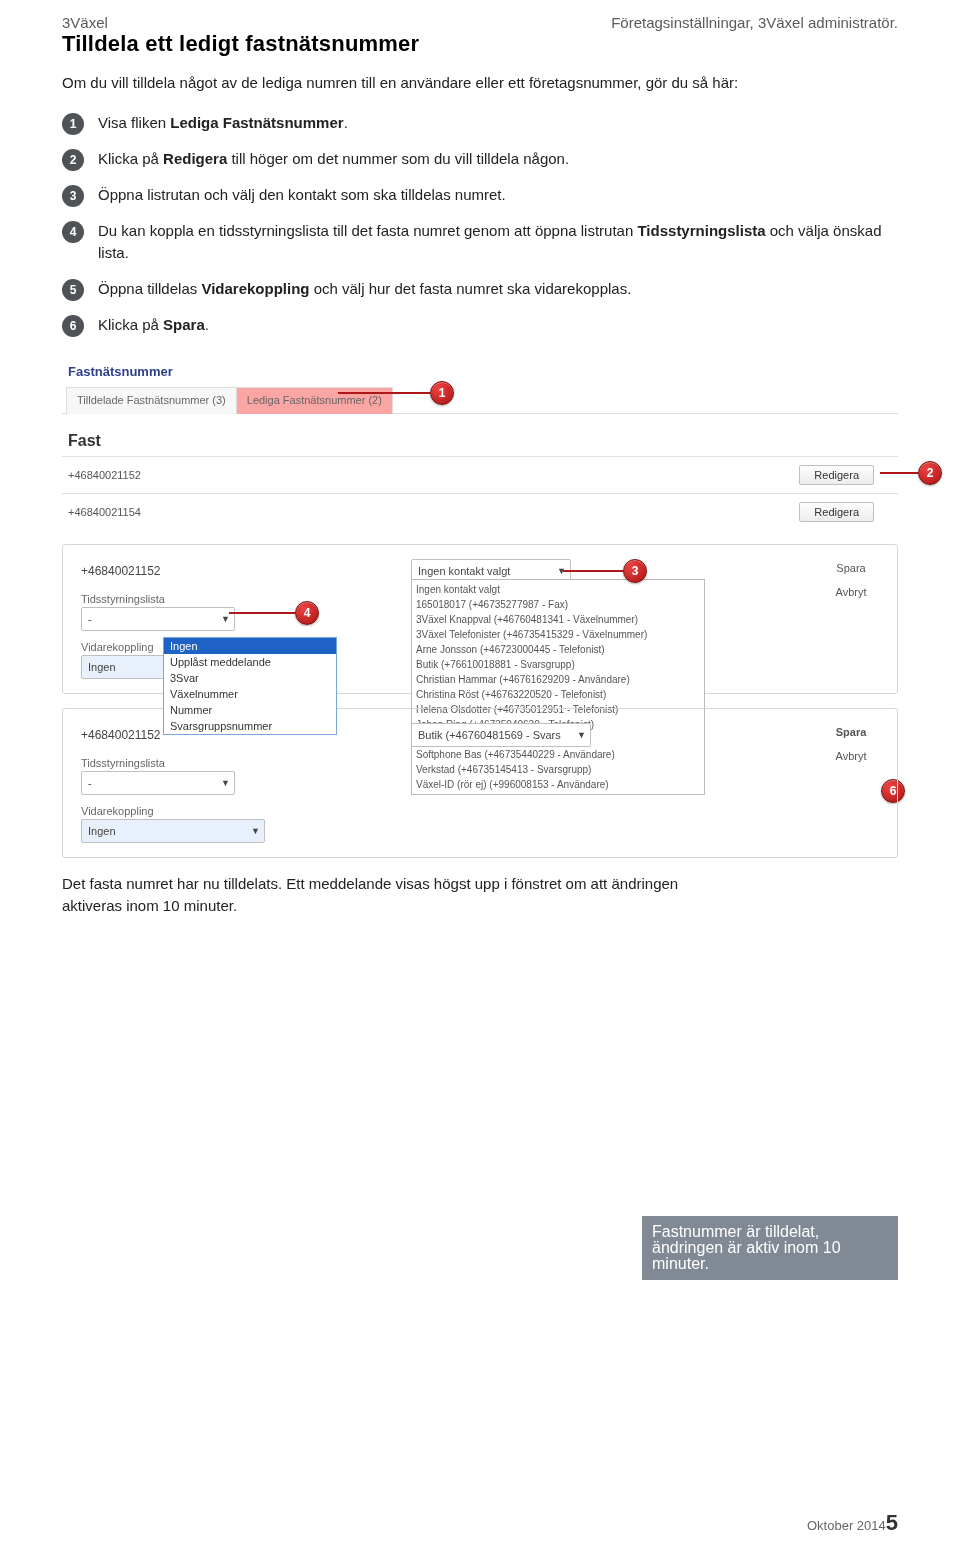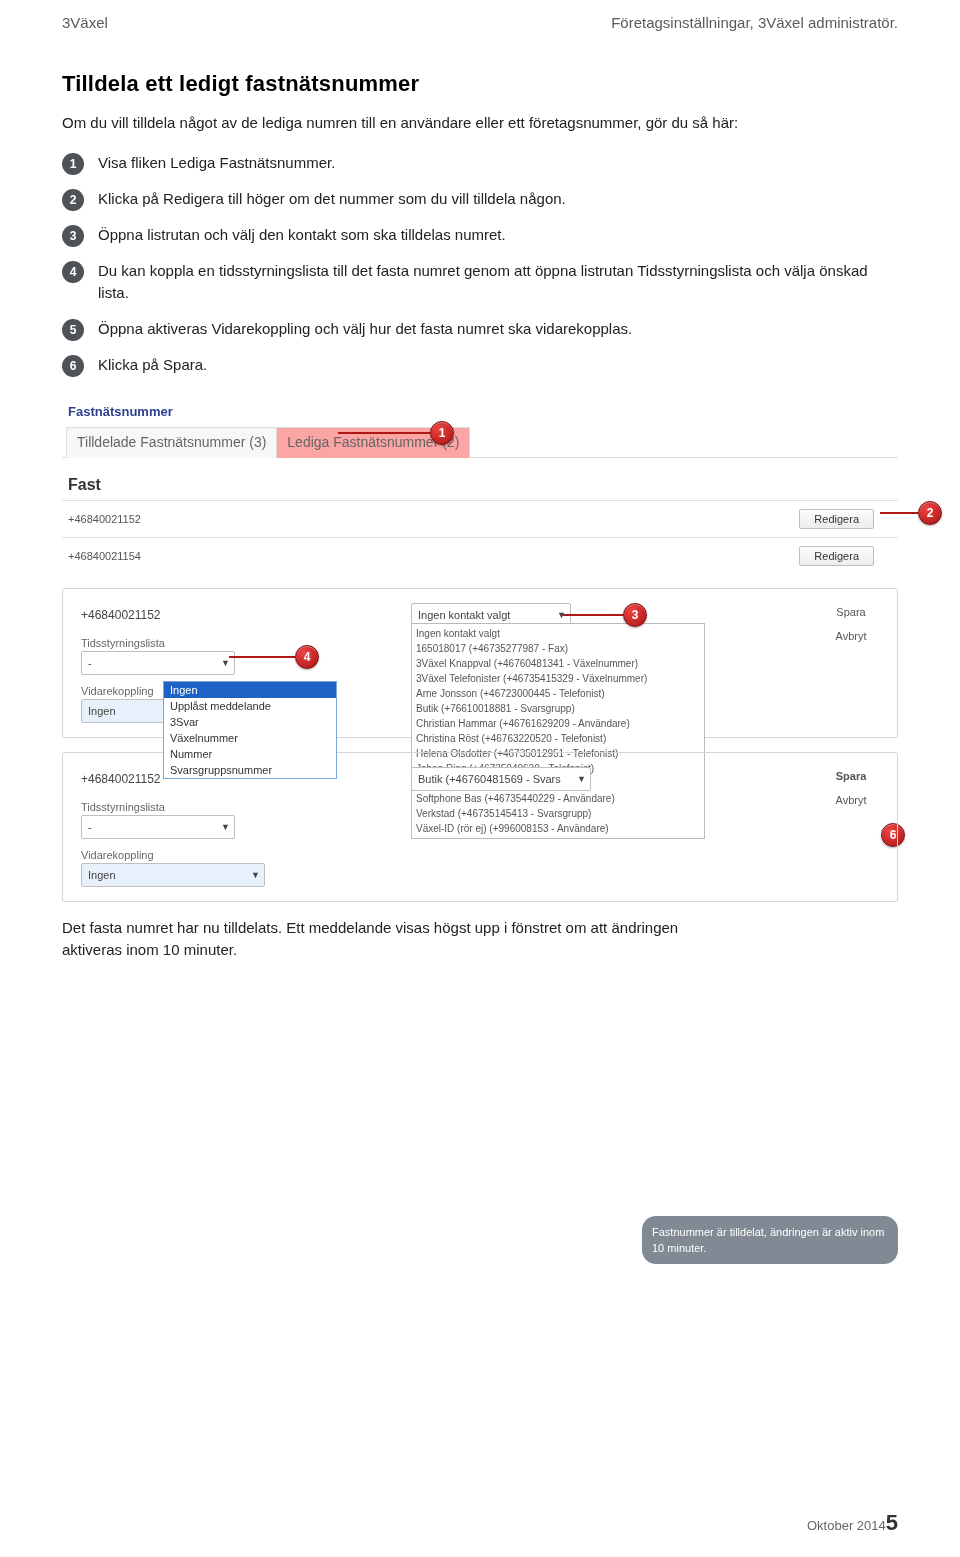--- a/index.html
+++ b/index.html
@@ -1,28 +1,28 @@
 <!DOCTYPE html>
 <html><head>
 <meta charset="utf-8">
 <style>
   html,body{margin:0;padding:0;background:#fff;font-family:Arial,Helvetica,sans-serif;color:#222;width:960px}
   .page{padding:0 62px 0 62px;position:relative;box-sizing:border-box;width:960px}
-  .hdr{display:flex;justify-content:space-between;font-size:15px;color:#5a5a5a;padding-top:14px;margin-bottom:40px}
+  .hdr{display:flex;justify-content:space-between;font-size:15px;color:#5a5a5a;padding-top:14px;}
   h1{font-size:22px;font-weight:bold;margin:0 0 10px 0;color:#000;letter-spacing:.2px}
   .intro{font-size:15px;line-height:22px;margin-bottom:18px}
   ol.steps{list-style:none;padding:0;margin:0;counter-reset:step}
   ol.steps>li{position:relative;padding-left:36px;margin-bottom:14px;font-size:15px;line-height:22px}
   ol.steps>li::before{counter-increment:step;content:counter(step);position:absolute;left:0;top:1px;width:22px;height:22px;border-radius:50%;background:#4f5256;color:#fff;display:inline-flex;align-items:center;justify-content:center;font-size:12px;font-weight:bold}
-  .b{font-weight:normal}
+  .b{font-weight:bold}
 
   
   .shot{margin-top:18px;border:none;font-size:11px;color:#555;position:relative}
   .shot .panel-title{color:#2f3f8f;font-weight:bold;font-size:13px;padding:10px 0 8px 6px}
-  .shot .panel-tabs{display:flex;gap:0;border:0;font-size:14px;color:#666;padding-left:4px}
+  .shot .panel-tabs{display:flex;gap:0;border:0;font-size:11px;color:#666;padding-left:4px}
   .shot .panel-tabs .tab{padding:6px 10px 8px 10px;border:1px solid #ddd;border-bottom:none;background:#f7f7f7;margin-right:-1px}
   .shot .panel-tabs .tab.active{background:#fca5a5}
   .shot .tabs-sep{height:1px;background:#ddd;margin:-1px 0 6px 0}
   .shot .col-title{font-weight:bold;color:#333;font-size:16px;padding:12px 0 6px 6px}
   .shot .row{display:flex;align-items:center;justify-content:space-between;border-top:1px solid #e0e0e0;padding:8px 24px 8px 6px}
   .shot .btn{background:linear-gradient(#fdfdfd,#ececec);border:1px solid #bfbfbf;border-radius:2px;padding:3px 14px;font-size:11px;color:#333;display:inline-block}
 
   
   .bubble{position:absolute;width:22px;height:22px;border-radius:50%;background:radial-gradient(circle at 35% 30%,#e44,#a11);color:#fff;font-size:12px;font-weight:bold;display:flex;align-items:center;justify-content:center;border:1px solid #7a0c0c;box-shadow:inset 0 1px 1px rgba(255,255,255,.4),0 1px 2px rgba(0,0,0,.3)}
   .leader{position:absolute;background:#b01818}
@@ -43,21 +43,21 @@
   .right-btns .btn{width:56px;text-align:center;padding:3px 0}
 
   .dropdown-open{position:absolute;left:100px;top:92px;width:172px;border:1px solid #7aa7d9;background:#fff;font-size:11px;z-index:5}
   .dropdown-open .item{padding:2px 6px;color:#333}
   .dropdown-open .item.hl{background:#1e62c6;color:#fff}
 
   .options-box{position:absolute;left:348px;top:34px;width:284px;border:1px solid #bbb;background:#fff;font-size:10px;color:#555;line-height:15px;padding:2px 4px 2px 4px}
   .options-box .opt{white-space:nowrap;overflow:hidden;text-overflow:ellipsis}
 
   .outro{font-size:15px;line-height:22px;max-width:630px}
-  .toast{position:absolute;right:62px;top:1216px;width:236px;background:#808994;color:#fff;font-size:11px;line-height:16px;padding:8px 10px;border-radius:14px}
+  .toast{position:absolute;right:62px;top:1216px;width:236px;background:#808994;color:#fff;font-size:16px;line-height:16px;padding:8px 10px;border-radius:0}
 
   .footer{position:absolute;left:62px;right:62px;top:1510px;display:flex;justify-content:flex-end;align-items:baseline;font-size:13px;color:#666}
   .footer .pn{font-size:22px;font-weight:bold;color:#333}
 </style>
 </head>
 <body>
 
 <div class="page">
 
   <div class="hdr">
@@ -67,21 +67,21 @@
 
   <h1>Tilldela ett ledigt fastnätsnummer</h1>
 
   <p class="intro">Om du vill tilldela något av de lediga numren till en användare eller ett företagsnummer, gör du så här:</p>
 
   <ol class="steps">
     <li><span>Visa fliken </span><span class="b">Lediga Fastnätsnummer</span><span>.</span></li>
     <li><span>Klicka på </span><span class="b">Redigera</span><span> till höger om det nummer som du vill tilldela någon.</span></li>
     <li><span>Öppna listrutan och välj den kontakt som ska tilldelas numret.</span></li>
     <li><span>Du kan koppla en tidsstyrningslista till det fasta numret genom att öppna listrutan </span><span class="b">Tidsstyrningslista</span><span> och välja önskad lista.</span></li>
-    <li><span>Öppna aktiveras </span><span class="b">Vidarekoppling</span><span> och välj hur det fasta numret ska vidarekopplas.</span></li>
+    <li><span>Öppna tilldelas </span><span class="b">Vidarekoppling</span><span> och välj hur det fasta numret ska vidarekopplas.</span></li>
     <li><span>Klicka på </span><span class="b">Spara</span><span>.</span></li>
   </ol>
 
   <div class="shot">
     <div class="panel-title">Fastnätsnummer</div>
     <div class="panel-tabs">
       <div class="tab">Tilldelade Fastnätsnummer (3)</div>
       <div class="tab active">Lediga Fastnätsnummer (2)</div>
     </div>
     <div class="tabs-sep"></div>

